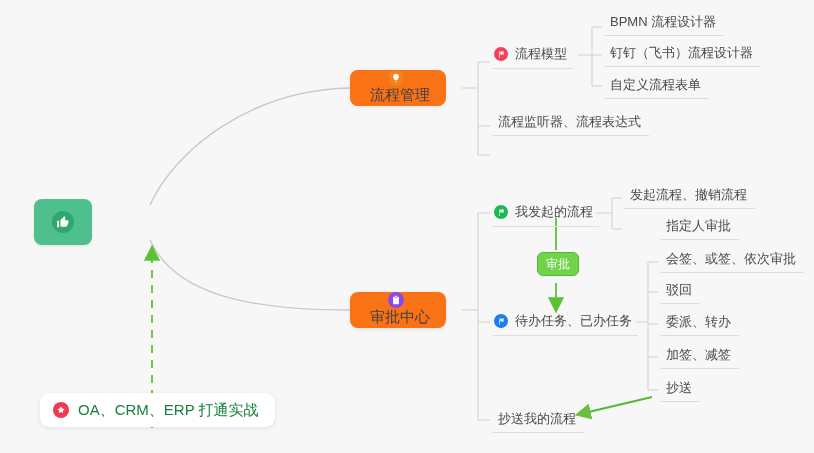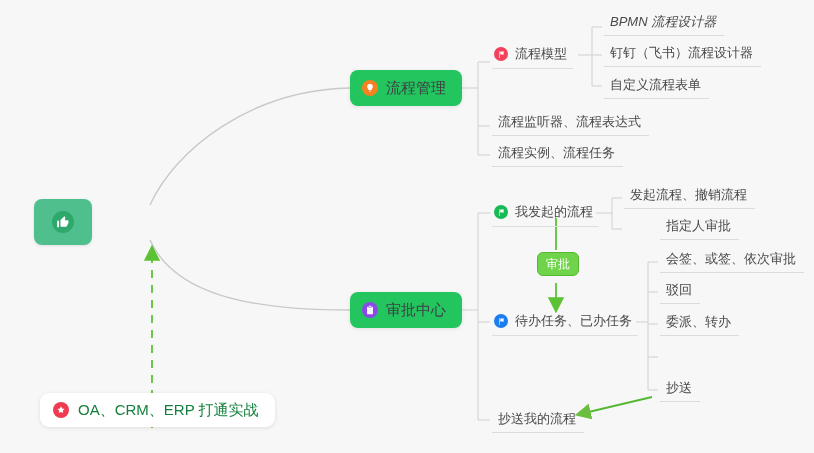--- a/index.html
+++ b/index.html
@@ -24,27 +24,28 @@
     padding:0 18px;
     height:46px;
     font-size:22px;
     box-shadow:0 1px 3px rgba(0,0,0,0.10);
     letter-spacing:.5px;
   }
   .root .label{margin-left:9px;}
 
   
   .card{
-    background:#22c55e;
+    background:#f97316;
     border-radius:8px;
     height:36px;
     padding:0 16px 0 12px;
     font-size:15px;
     color:#3f3f46;
     box-shadow:0 1px 4px rgba(0,0,0,0.09);
+    flex-direction:column;
   }
   .card .label{margin-left:8px;}
 
   
   .branch{
     font-size:13px;
     color:#4a4a4a;
     padding:0 6px 4px 2px;
     border-bottom:1px solid #dedede;
     height:20px;
@@ -176,35 +177,32 @@
 
   <div class="node branch" style="left:492px;top:44px;">
     <span class="ico ico-14 i-red">
       <svg viewBox="0 0 24 24" width="9" height="9" fill="#ffffff">
         <path d="M6 3h1.6v18H6zm2.8 1h10.4l-2.4 4 2.4 4H8.8z"></path>
       </svg>
     </span>
     <span class="label">流程模型</span>
   </div>
 
-  <div class="node leaf" style="left:604px;top:12px;font-style:italic;">
+  <div class="node leaf" style="left:604px;top:12px;">
     <span class="label">BPMN 流程设计器</span>
   </div>
   <div class="node leaf" style="left:604px;top:43px;">
     <span class="label">钉钉（飞书）流程设计器</span>
   </div>
   <div class="node leaf" style="left:604px;top:75px;">
     <span class="label">自定义流程表单</span>
   </div>
 
   <div class="node leaf" style="left:492px;top:112px;">
     <span class="label">流程监听器、流程表达式</span>
-  </div>
-  <div class="node leaf" style="left:492px;top:143px;">
-    <span class="label">流程实例、流程任务</span>
   </div>
 
   <div class="node card" style="left:350px;top:292px;">
     <span class="ico ico-16 i-purple">
       <svg viewBox="0 0 24 24" width="10" height="10" fill="#ffffff">
         <path d="M9 2h6v2H9zM6.5 4H8v2h8V4h1.5A1.5 1.5 0 0 1 19 5.5v15A1.5 1.5 0 0 1 17.5 22h-11A1.5 1.5 0 0 1 5 20.5v-15A1.5 1.5 0 0 1 6.5 4zM8 10h8v1.6H8zm0 4h8v1.6H8z"></path>
       </svg>
     </span>
     <span class="label">审批中心</span>
   </div>
@@ -240,20 +238,23 @@
 
   <div class="node leaf" style="left:660px;top:249px;">
     <span class="label">会签、或签、依次审批</span>
   </div>
   <div class="node leaf" style="left:660px;top:280px;">
     <span class="label">驳回</span>
   </div>
   <div class="node leaf" style="left:660px;top:312px;">
     <span class="label">委派、转办</span>
   </div>
+  <div class="node leaf" style="left:660px;top:345px;">
+    <span class="label">加签、减签</span>
+  </div>
   <div class="node leaf" style="left:660px;top:378px;">
     <span class="label">抄送</span>
   </div>
 
   <div class="node leaf" style="left:492px;top:409px;">
     <span class="label">抄送我的流程</span>
   </div>
 
   <div class="node note" style="left:40px;top:393px;">
     <span class="ico ico-16 i-star">

